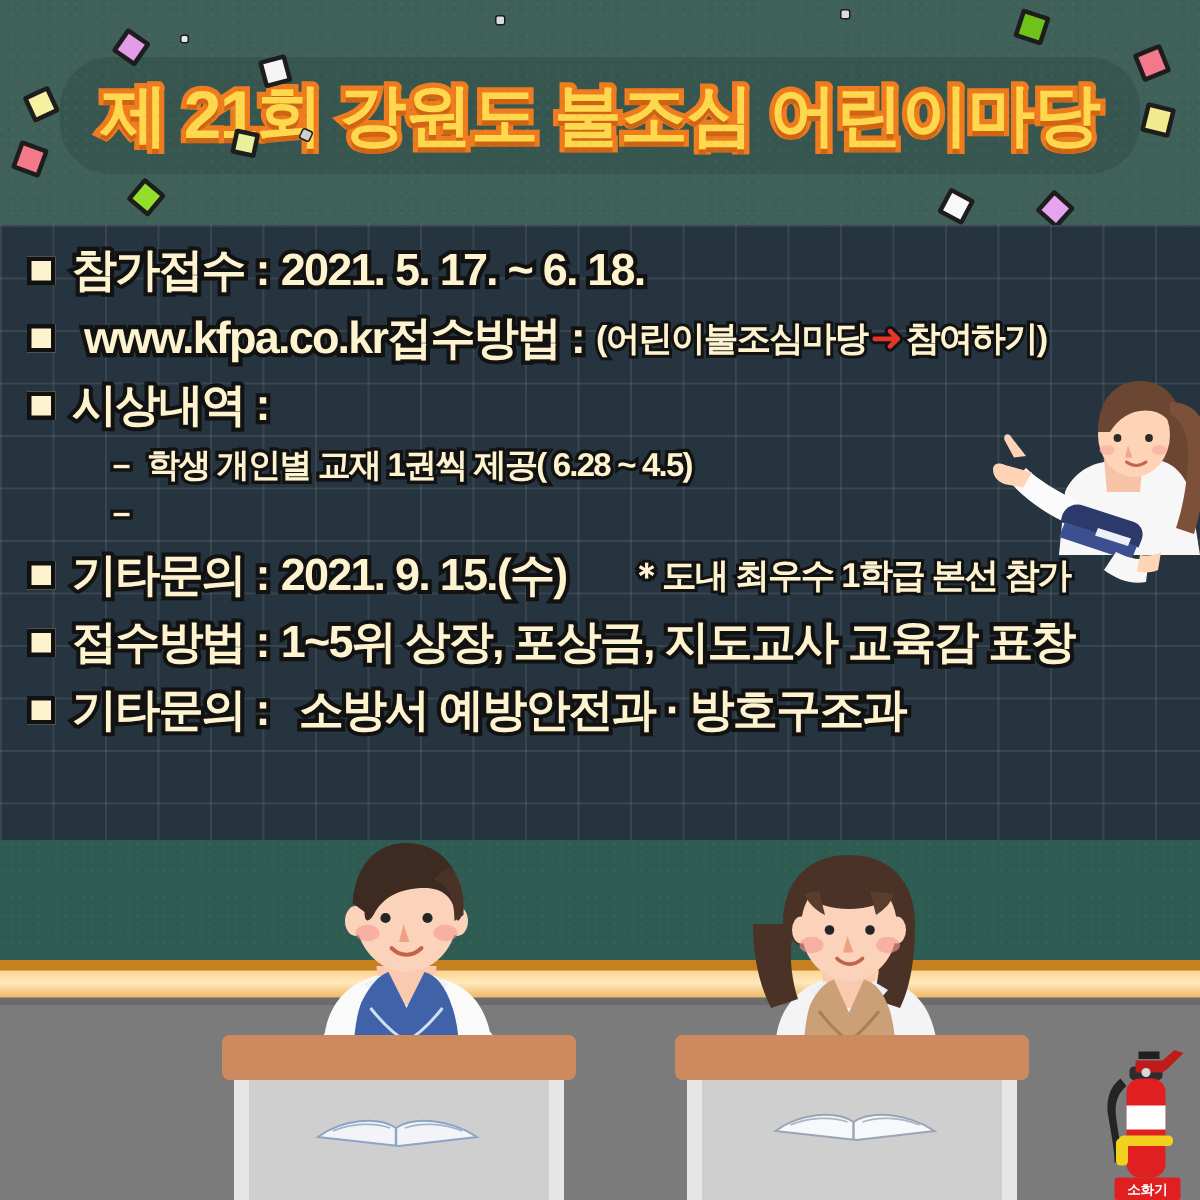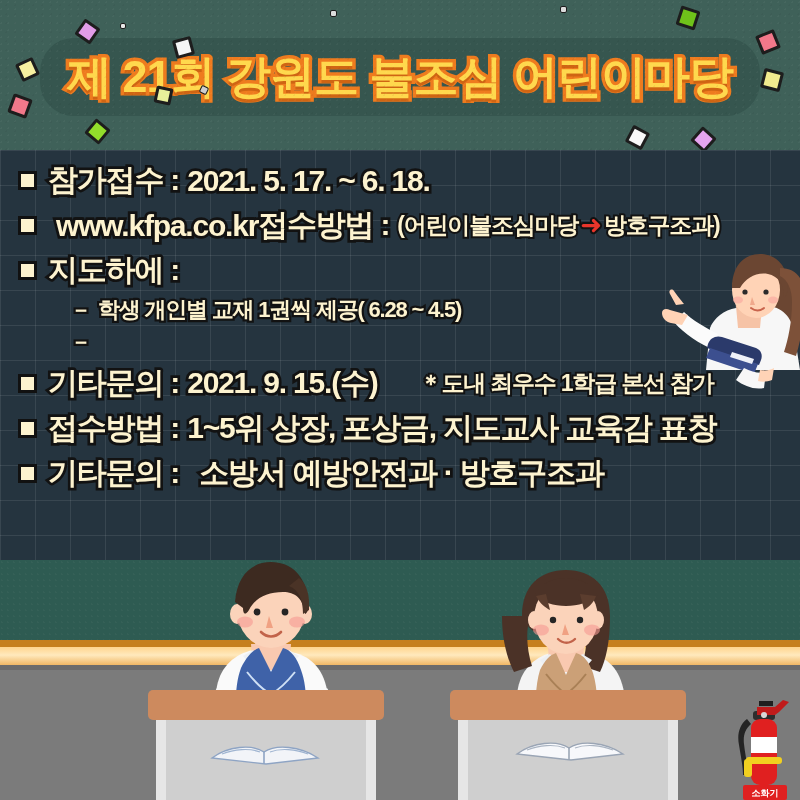--- a/index.html
+++ b/index.html
@@ -113,26 +113,26 @@
         <span class="ko">참가접수 :</span>
         <span class="ko" style="margin-left:8px">2021. 5. 17. ~ 6. 18.</span>
       </div>
 
       <div class="line">
         <span class="bullet"></span>
         <span class="ko" style="margin-left:8px">www.kfpa.co.kr</span>
         <span class="ko">접수방법 :</span>
         <span class="ko note" style="margin-left:8px">(어린이불조심마당</span>
         <span class="arrow">➜</span>
-        <span class="ko note">방호구조과)</span>
-      </div>
-
-      <div class="line">
-        <span class="bullet"></span>
-        <span class="ko">지도하에 :</span>
+        <span class="ko note">참여하기)</span>
+      </div>
+
+      <div class="line">
+        <span class="bullet"></span>
+        <span class="ko">시상내역 :</span>
       </div>
 
       <div class="subline">
         <span class="dash">－</span>
         <span class="ko sub">학생 개인별 교재 1권씩 제공( 6.28 ~ 4.5)</span>
       </div>
       <div class="subline" style="margin-bottom:6px">
         <span class="dash">－</span>
       </div>
 

